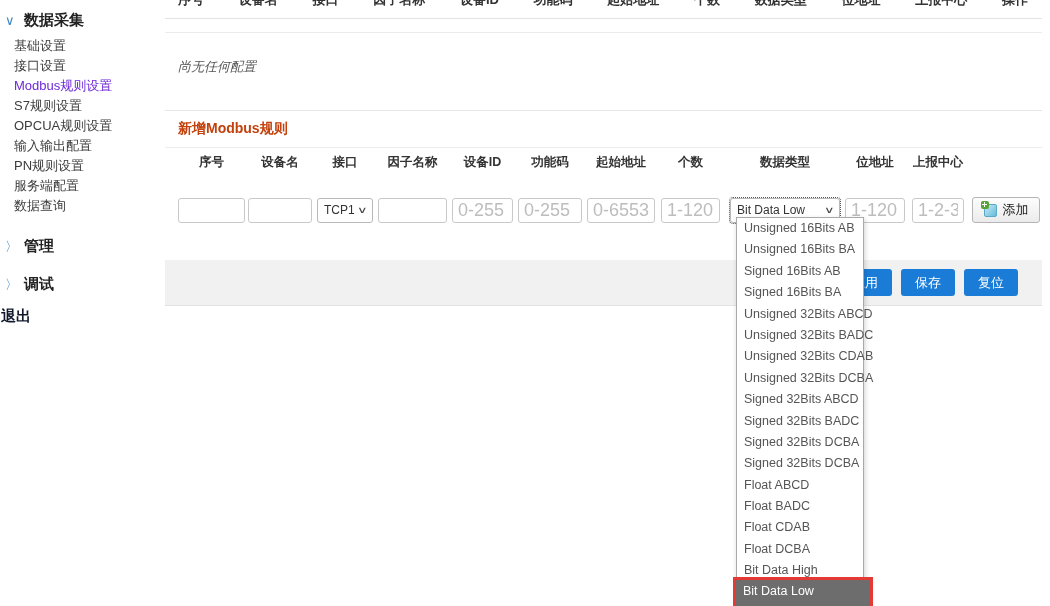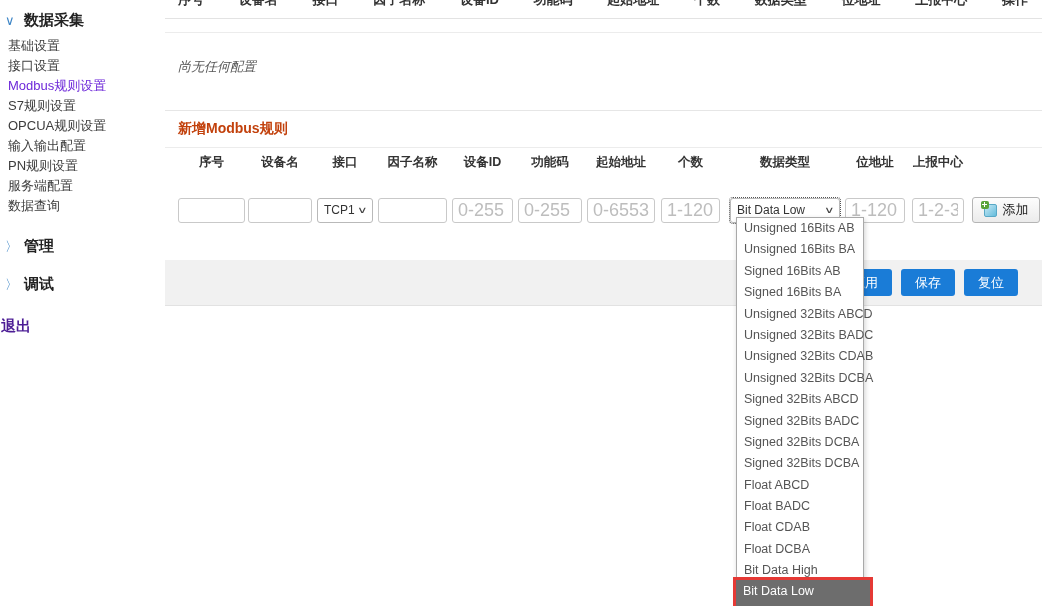--- a/index.html
+++ b/index.html
@@ -6,26 +6,26 @@
   html,body { width:1050px; height:606px; overflow:hidden; background:#fff;
               font-family:"Liberation Sans","DejaVu Sans",sans-serif; color:#333; }
   body { position:relative; }
 
   
   .sidebar { position:absolute; left:0; top:0; width:165px; }
   .side-group { font-size:15px; font-weight:bold; color:#222; padding:11px 0 2px 2px;
                 white-space:nowrap; cursor:pointer; }
   .side-group .arrow { display:inline-block; width:22px; color:#3d85c6; font-weight:normal;
                        font-size:13px; text-align:left; padding-left:3px; }
-  .side-sub { list-style:none; padding:4px 0 4px 8px; }
+  .side-sub { list-style:none; padding:4px 0 4px 14px; }
   .side-sub li { height:20px; line-height:20px; font-size:13px; color:#3c3c3c;
                  white-space:nowrap; cursor:pointer; }
   .side-sub li.active { color:#6d28d9; }
   .side-group.g2 { margin-top:6px; }
-  .side-exit { margin-top:21px; font-size:15px; font-weight:bold; color:#4c1d95;
+  .side-exit { margin-top:11px; font-size:15px; font-weight:bold; color:#0f172a;
                padding-left:1px; cursor:pointer; }
 
   
   .main { position:absolute; left:165px; top:0; right:0; bottom:0; }
 
   .top-strip { position:absolute; top:0; left:0; right:8px; height:19px;
                border-bottom:1px solid #e3e3e3; overflow:hidden; }
   .top-strip-row { display:flex; justify-content:space-between; padding:0 14px 0 13px;
                    margin-top:-9px; }
   .top-strip-row span { font-size:13px; font-weight:bold; color:#333; line-height:18px; }

